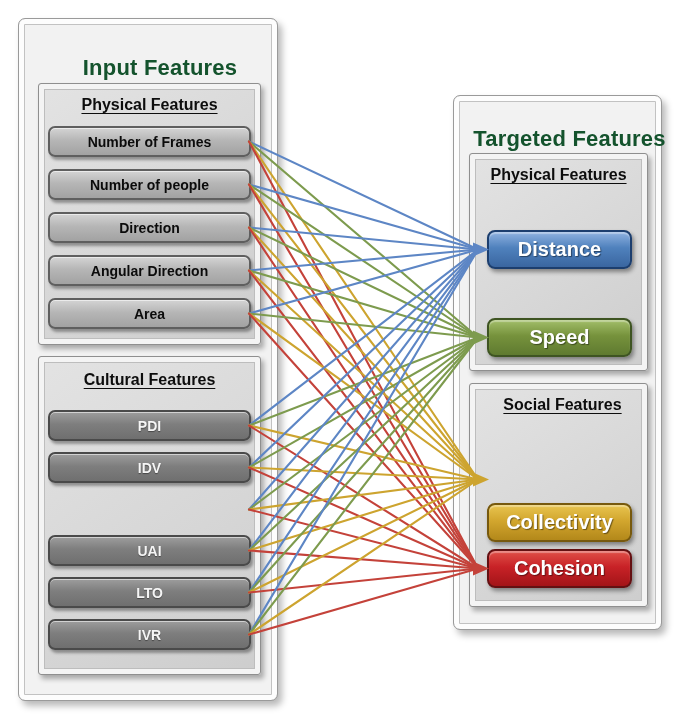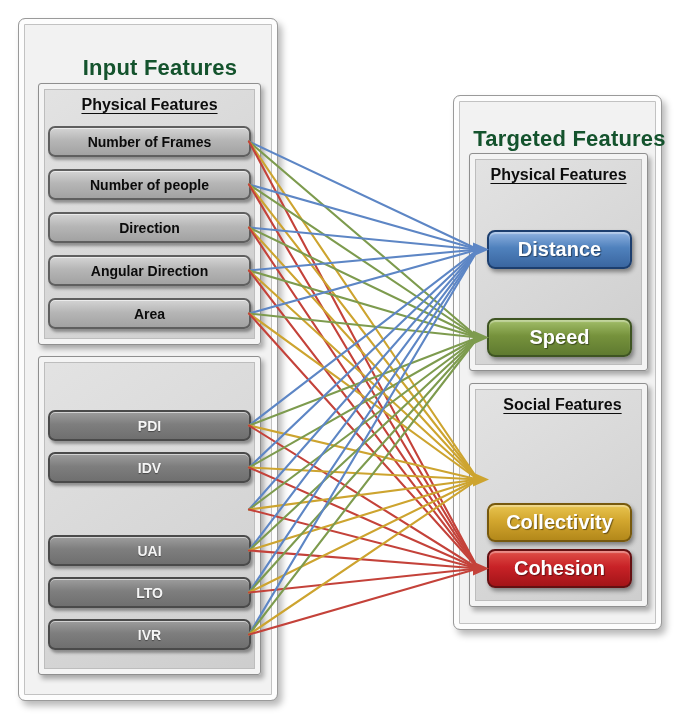--- a/index.html
+++ b/index.html
@@ -67,20 +67,21 @@
     <div class="subpanel" id="left-phys">
       <h2 class="subpanel-title">Physical Features</h2>
       <div class="in-btn light" id="in-0">Number of Frames</div>
       <div class="in-btn light" id="in-1">Number of people</div>
       <div class="in-btn light" id="in-2">Direction</div>
       <div class="in-btn light" id="in-3">Angular Direction</div>
       <div class="in-btn light" id="in-4">Area</div>
     </div>
 
     <div class="subpanel" id="left-cult">
+      <h2 class="subpanel-title">Cultural Features</h2>
       <div class="in-btn dark" id="in-5">PDI</div>
       <div class="in-btn dark" id="in-6">IDV</div>
       <div class="in-btn dark" id="in-8">UAI</div>
       <div class="in-btn dark" id="in-9">LTO</div>
       <div class="in-btn dark" id="in-10">IVR</div>
     </div>
   </section>
 
   <section class="panel" id="right-panel">
     <h1 class="panel-title" id="right-title">Targeted Features</h1>

